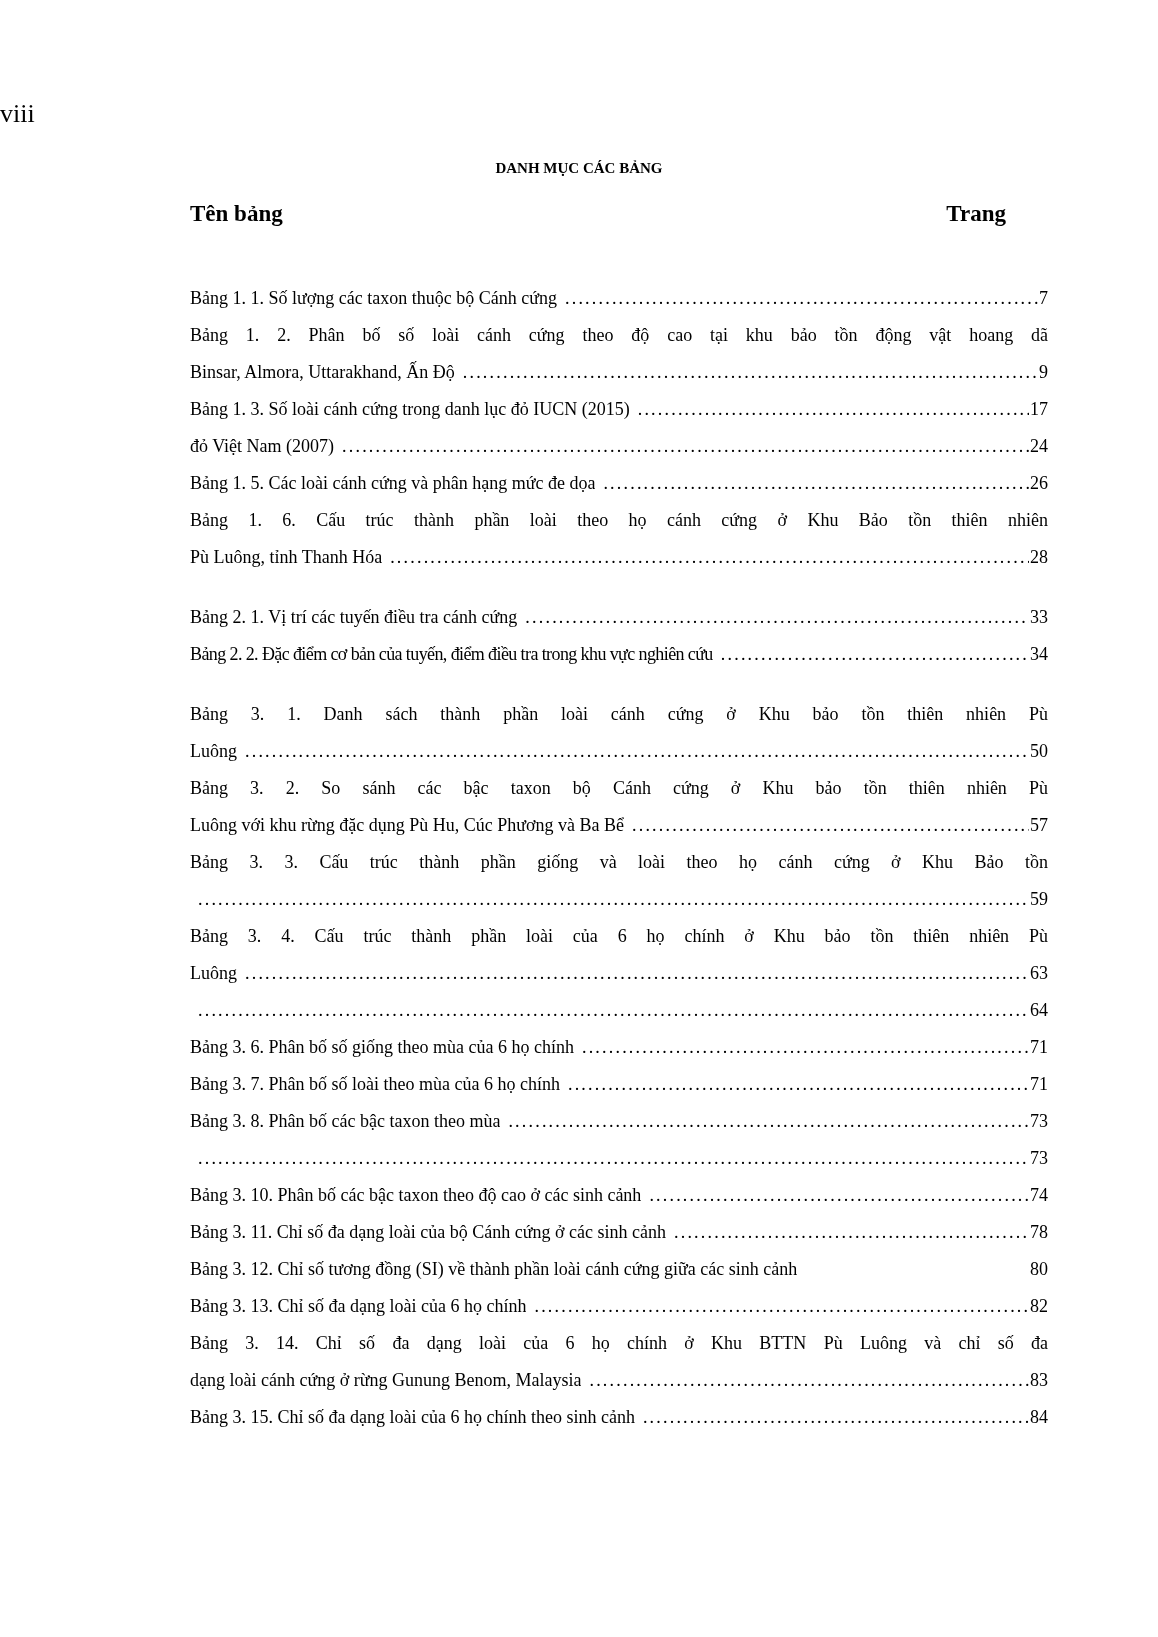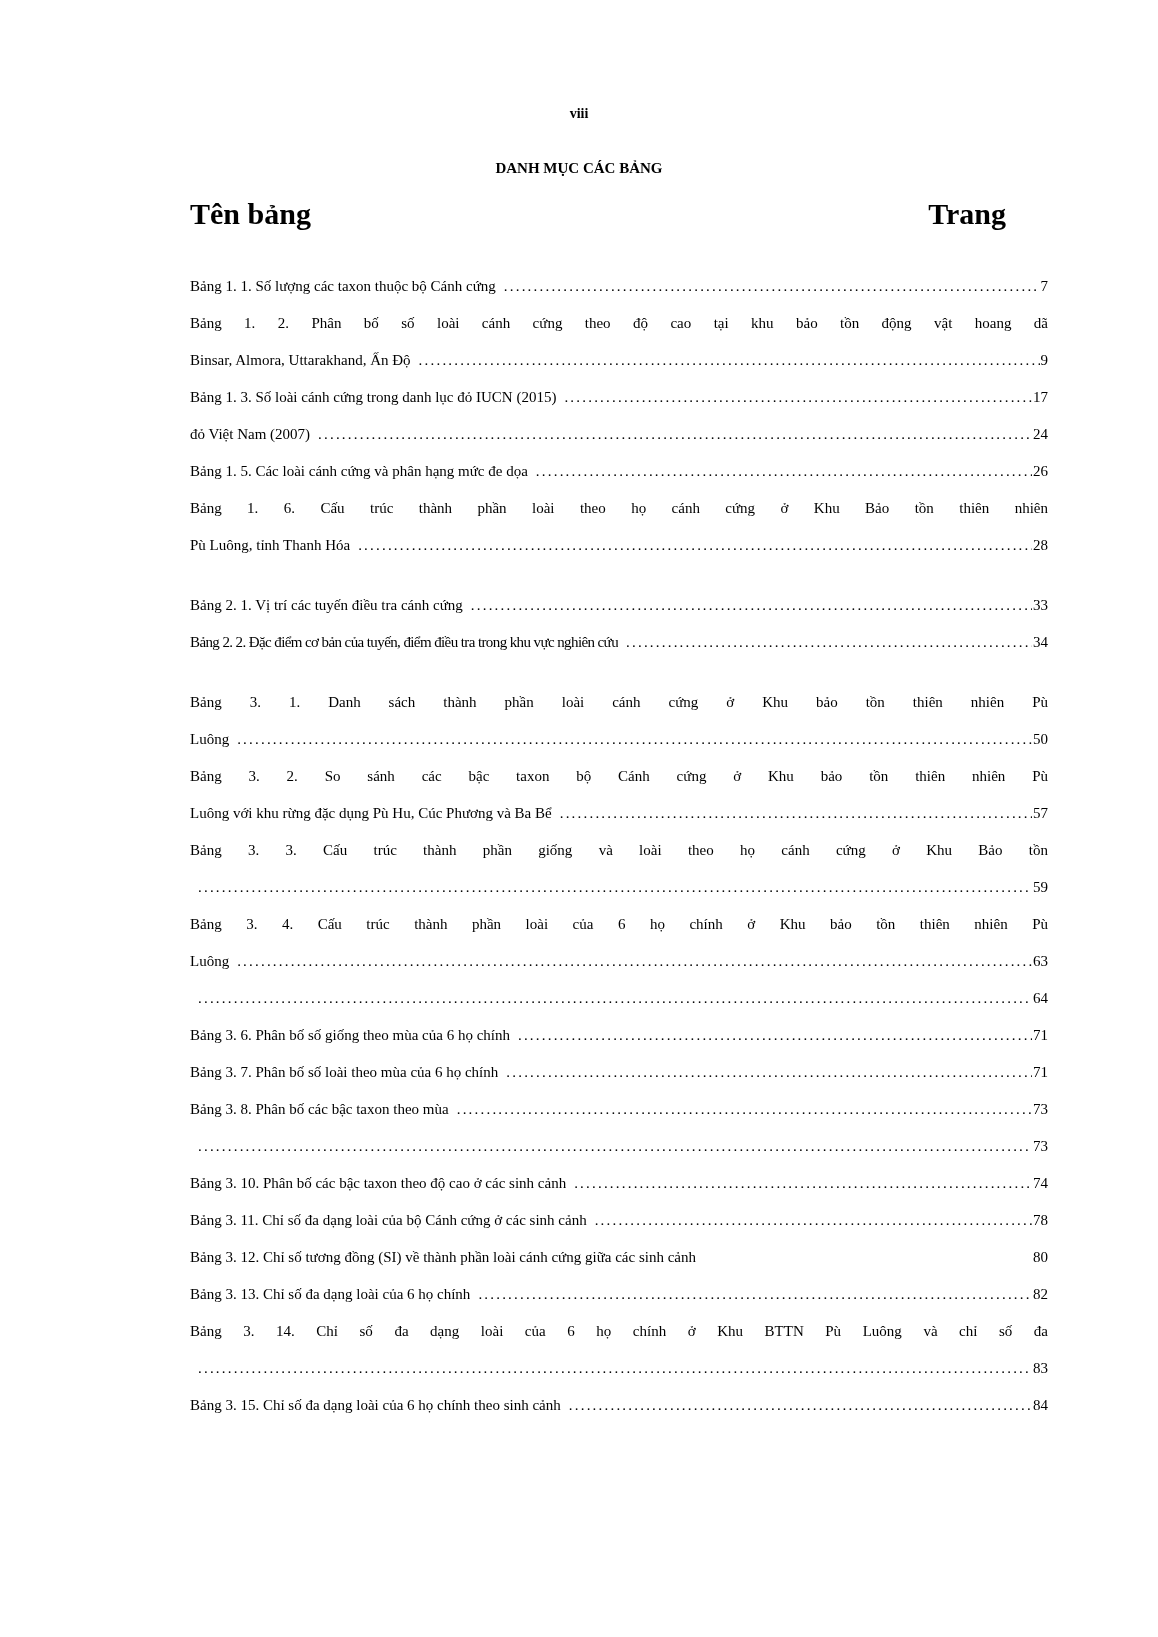--- a/index.html
+++ b/index.html
@@ -19,57 +19,56 @@
     position: relative;
     width: 1158px;
     height: 1637px;
     background: #ffffff;
   }
   .folio {
     position: absolute;
     top: 100px;
     left: 0;
     width: 100%;
-    text-align: center;
-    font-size: 14px;
+    text-align: left;
+    font-size: 26px;
     line-height: 28px;
-    font-weight: bold;
   }
   .doc-title {
     position: absolute;
     top: 153px;
     left: 0;
     width: 100%;
     text-align: center;
     font-size: 15px;
     font-weight: bold;
     line-height: 30px;
     margin: 0;
   }
   .toc-header {
     position: absolute;
     top: 199px;
     left: 190px;
     width: 858px;
     display: flex;
     justify-content: space-between;
-    font-size: 30px;
+    font-size: 23px;
     font-weight: bold;
     line-height: 30px;
   }
   .toc-header .col-right {
     padding-right: 42px;
     text-align: right;
   }
   .toc {
     position: absolute;
-    top: 268px;
+    top: 280px;
     left: 190px;
     width: 858px;
-    font-size: 15px;
+    font-size: 18px;
     line-height: 37px;
   }
   .entry.gap {
     margin-top: 23px;
   }
   .pre-line {
     text-align: justify;
     text-align-last: justify;
   }
   .last-line {
@@ -260,20 +259,21 @@
       <div class="entry">
         <div class="last-line">
           <span class="txt">Bảng 3. 13. Chỉ số đa dạng loài của 6 họ chính</span>
           <span class="dots">............................................................................................................................................................................................................................</span>
           <span class="pg">82</span>
         </div>
       </div>
       <div class="entry">
         <div class="pre-line">Bảng 3. 14. Chỉ số đa dạng loài của 6 họ chính ở Khu BTTN Pù Luông và chỉ số đa</div>
         <div class="last-line">
+          <span class="txt">dạng loài cánh cứng ở rừng Gunung Benom, Malaysia</span>
           <span class="dots">............................................................................................................................................................................................................................</span>
           <span class="pg">83</span>
         </div>
       </div>
       <div class="entry">
         <div class="last-line">
           <span class="txt">Bảng 3. 15. Chỉ số đa dạng loài của 6 họ chính theo sinh cảnh</span>
           <span class="dots">............................................................................................................................................................................................................................</span>
           <span class="pg">84</span>
         </div>

